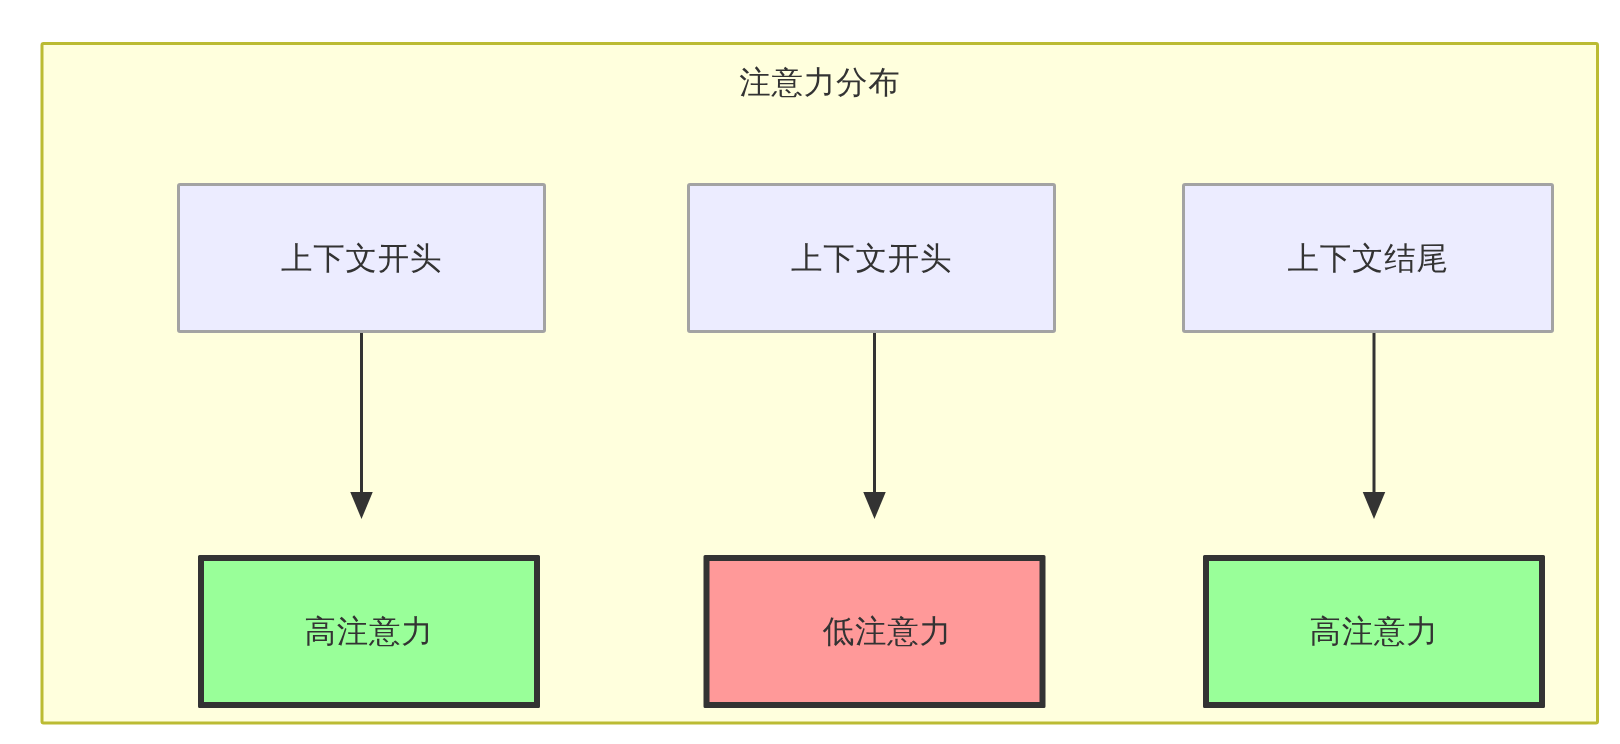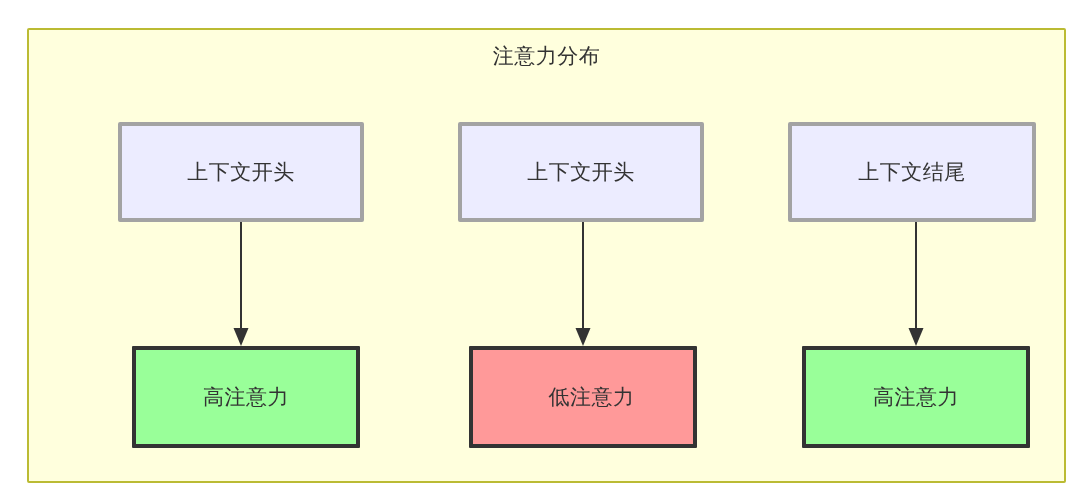--- a/index.html
+++ b/index.html
@@ -46,21 +46,21 @@
     white-space: nowrap;
   }
 
   
   .node-top {
     position: absolute;
     box-sizing: border-box;
     width: 246px;
     height: 100px;
     background: #ececff;
-    border: 4px solid #a3a3a3;
+    border: 2px solid #a3a3a3;
     border-radius: 2px;
     display: flex;
     align-items: center;
     justify-content: center;
   }
   .node-top .node-label {
     font-size: 21px;
     color: #333333;
     letter-spacing: 0.5px;
     white-space: nowrap;
@@ -70,20 +70,21 @@
   .node-bottom {
     position: absolute;
     box-sizing: border-box;
     width: 228px;
     height: 102px;
     border: 4px solid #333333;
     border-radius: 1px;
     display: flex;
     align-items: center;
     justify-content: center;
+    margin-top: 24px;
   }
   .node-bottom .node-label {
     font-size: 21px;
     color: #333333;
     letter-spacing: 0.5px;
     white-space: nowrap;
   }
   .fill-high { background: #99ff99; }
   .fill-low  { background: #ff9999; }
 

